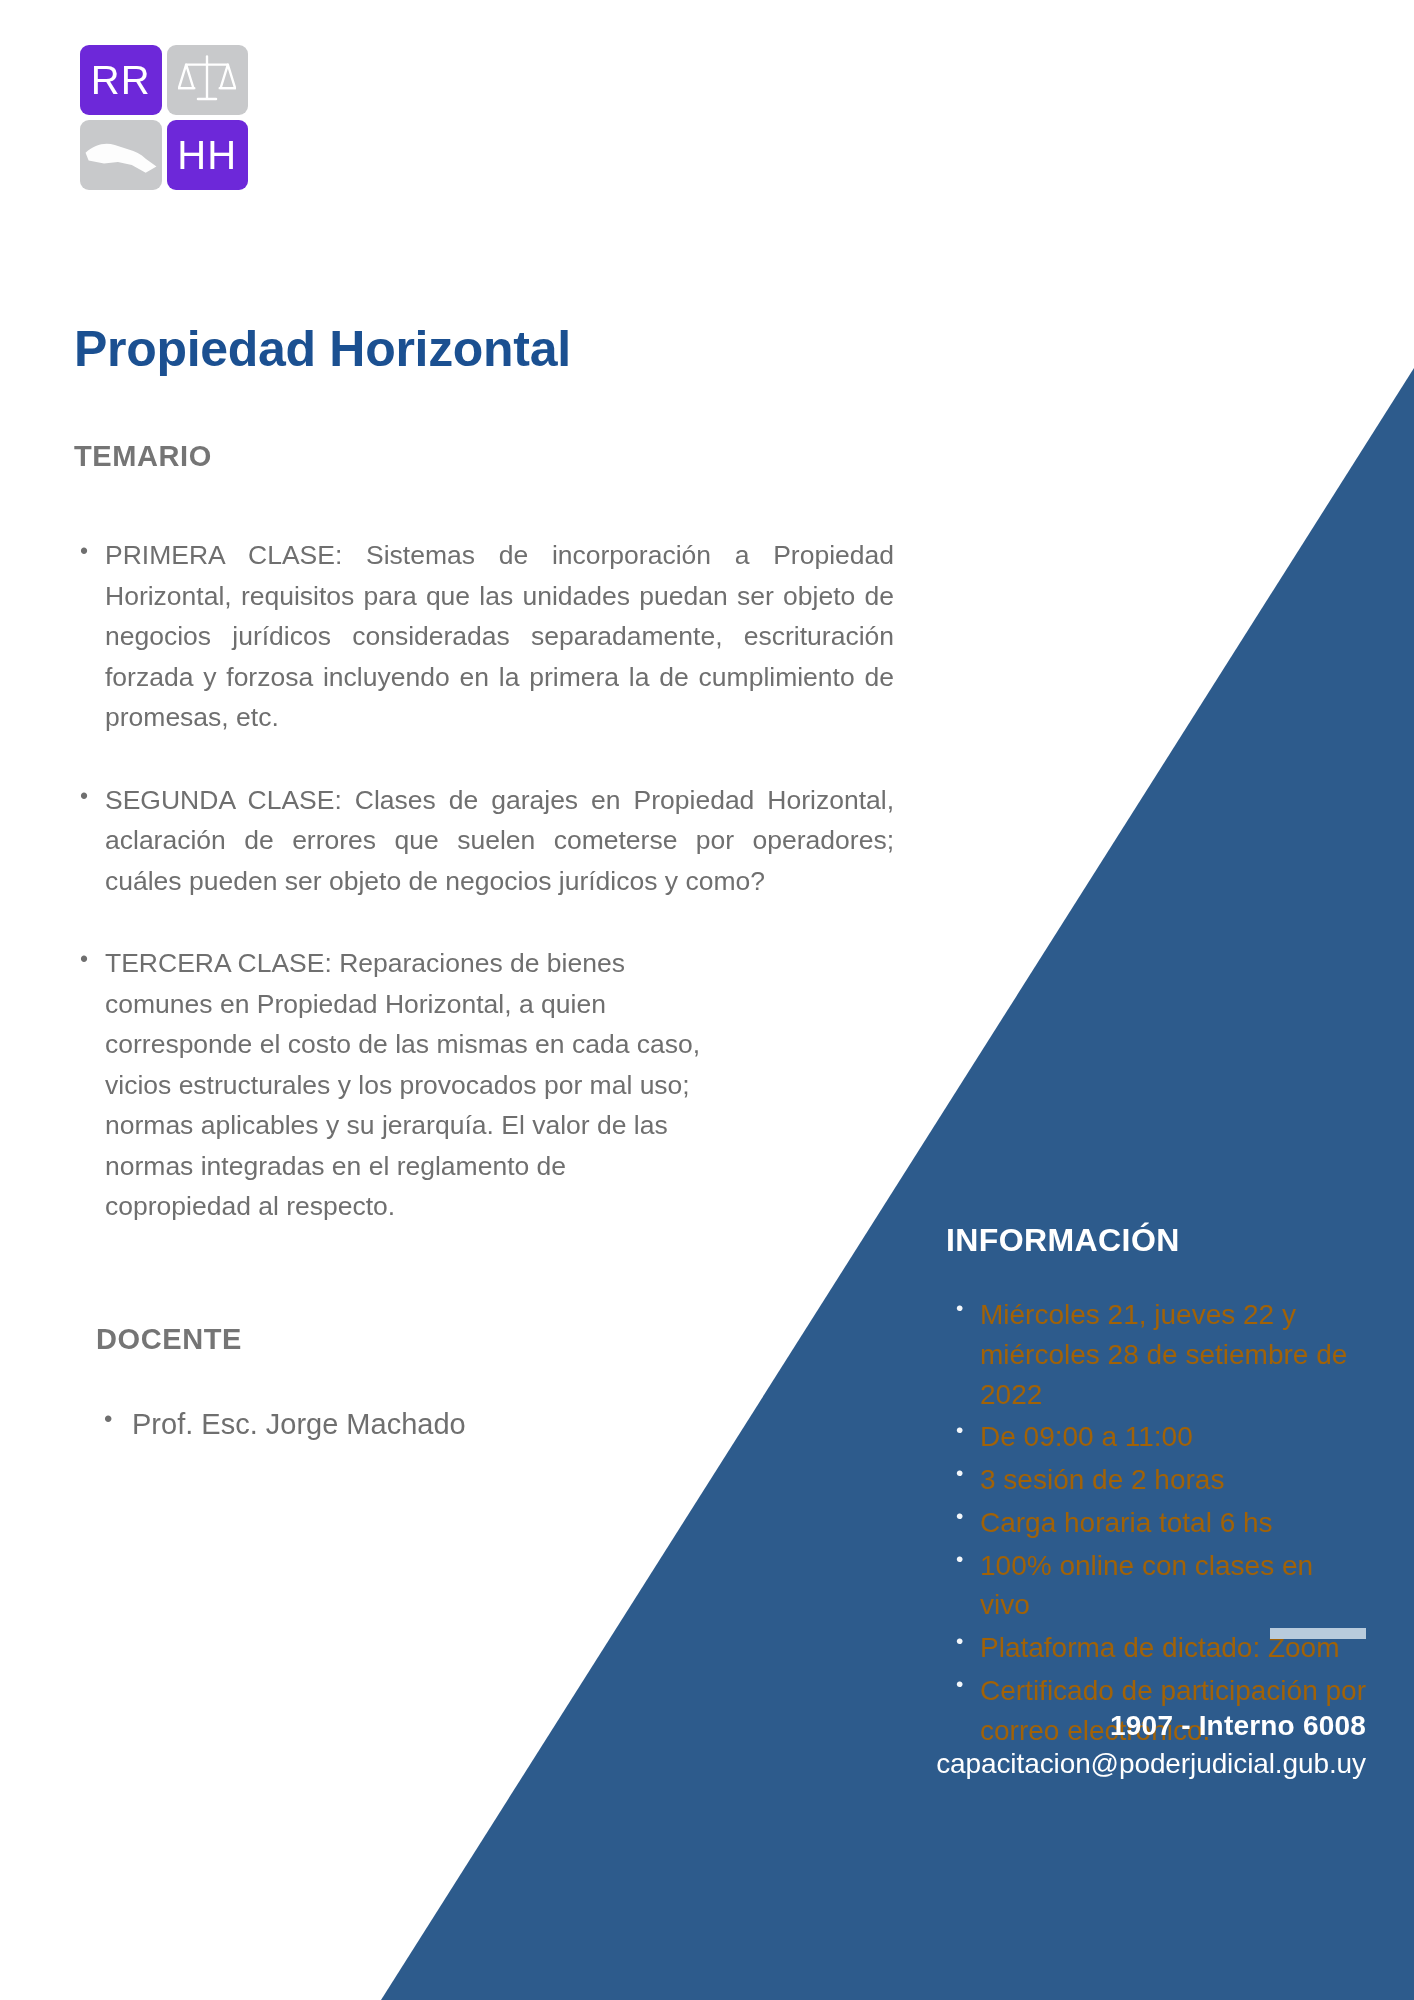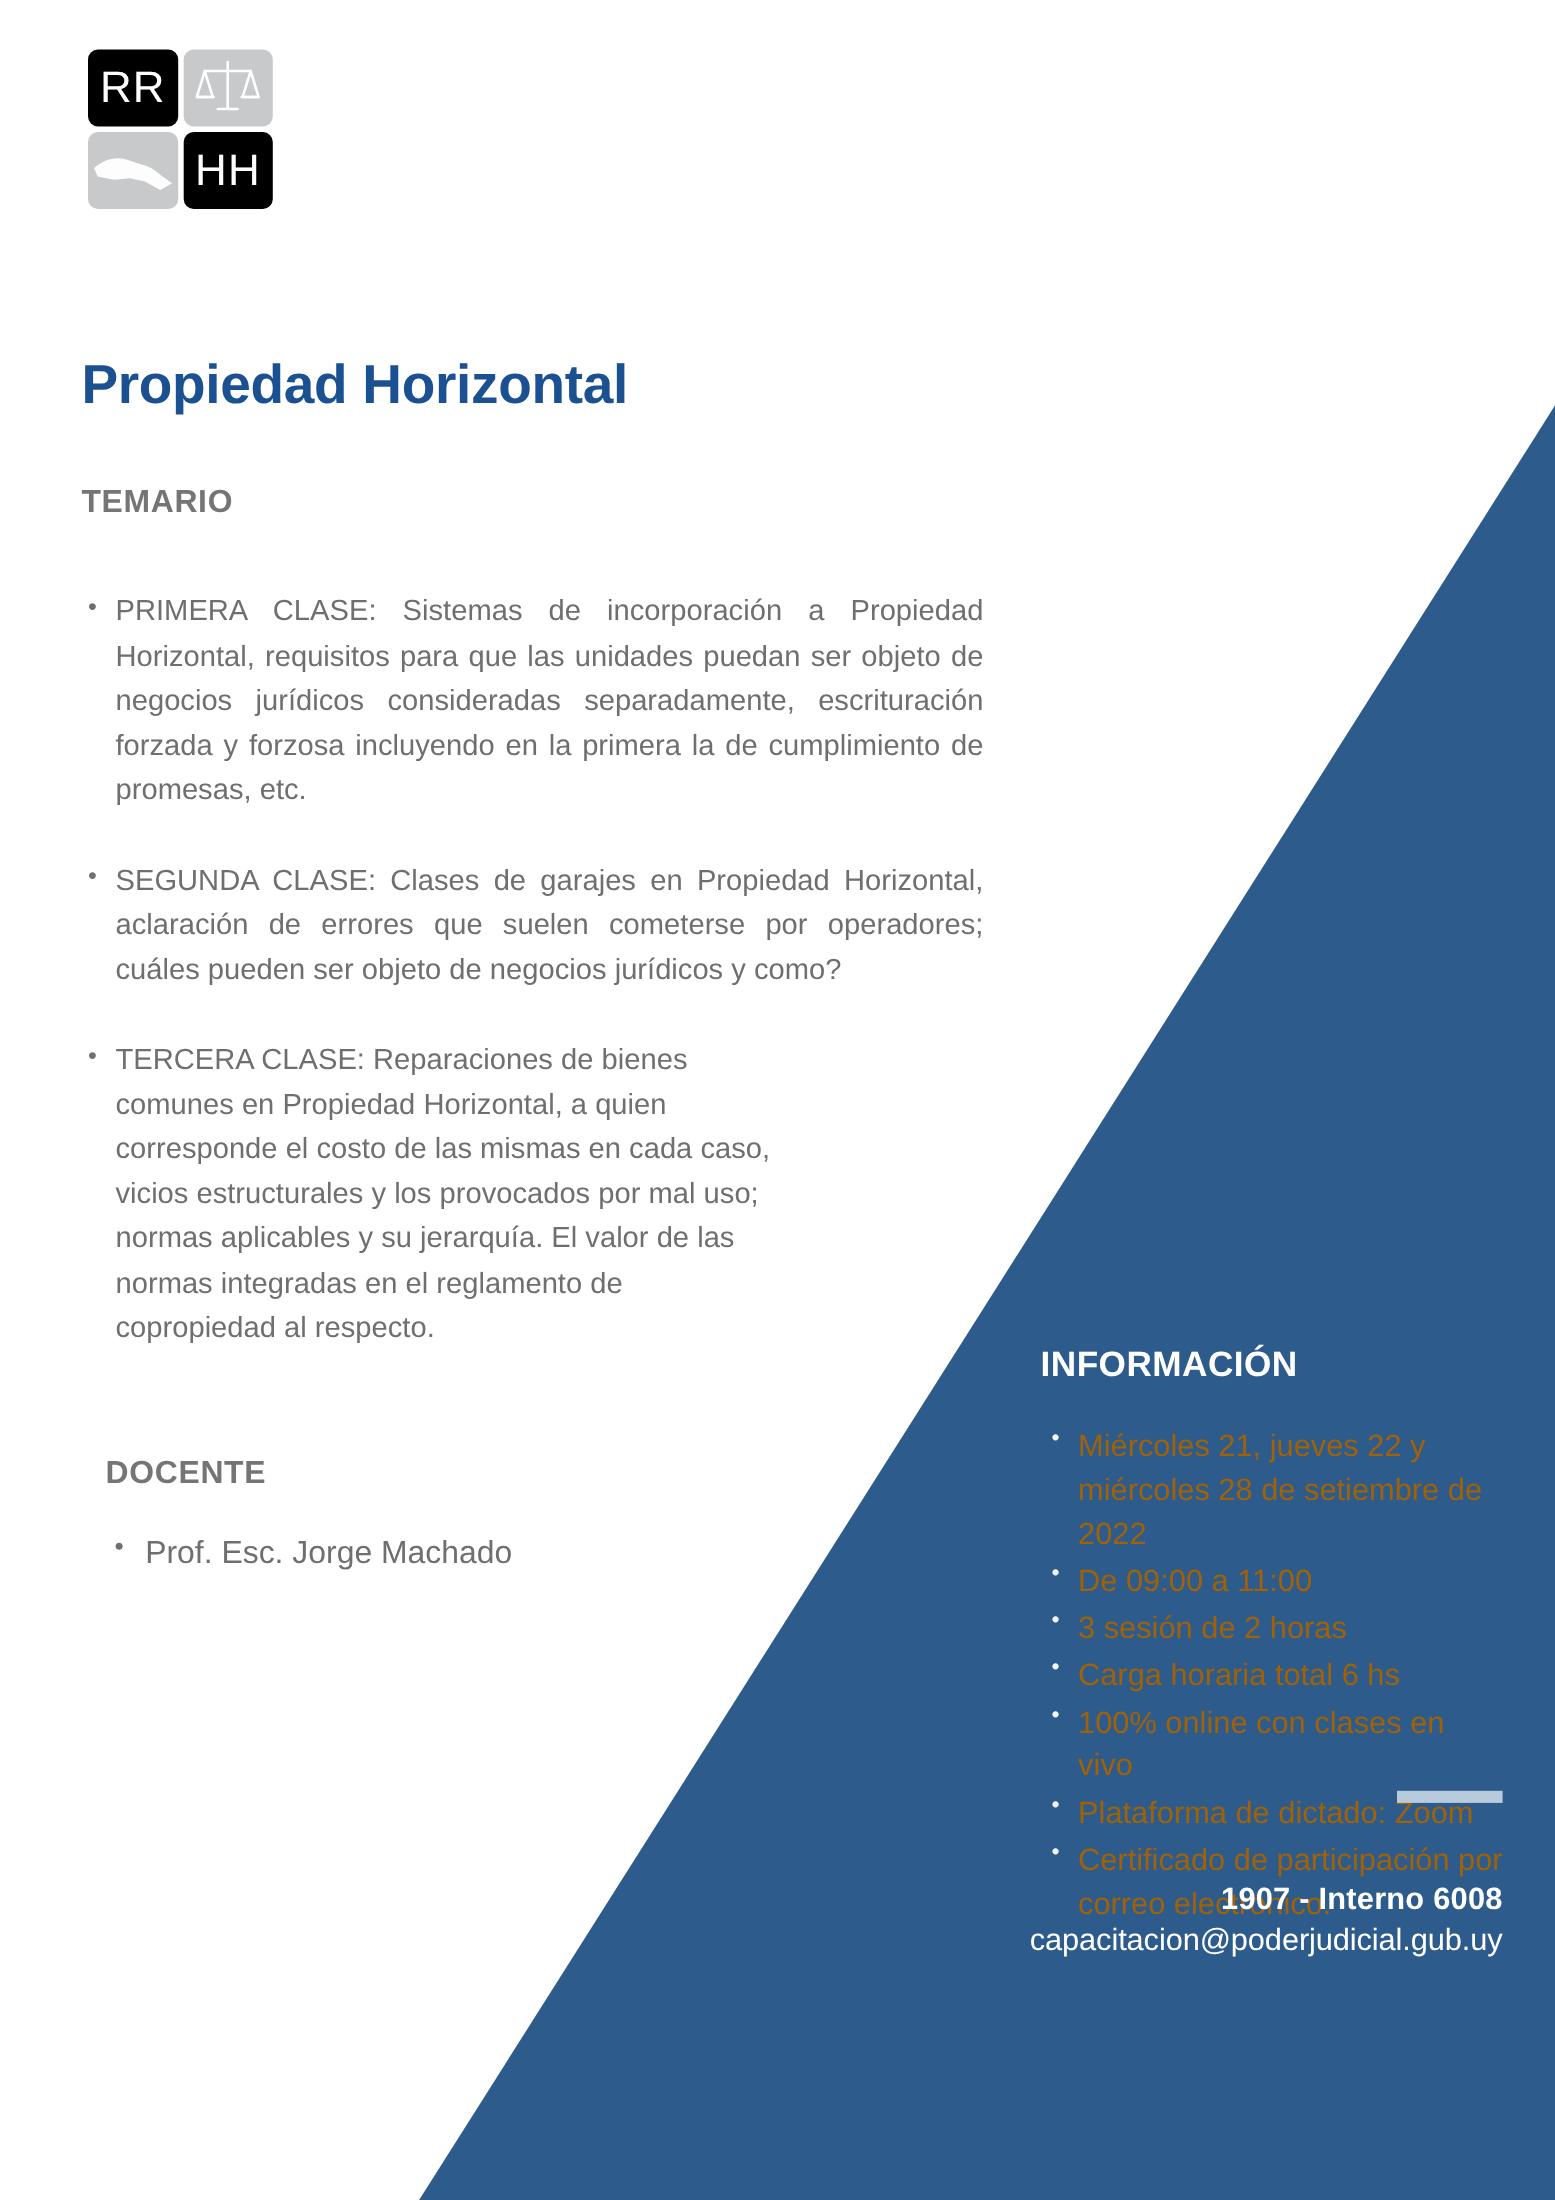--- a/index.html
+++ b/index.html
@@ -21,21 +21,21 @@
 
   
   #header { position:absolute; left:80px; top:45px; z-index:3;
             display:flex; align-items:flex-start; }
 
   #logo-mark { width:168px; height:145px;
                display:grid; grid-template-columns:1fr 1fr;
                grid-template-rows:1fr 1fr; gap:5px; flex:0 0 auto; }
   .logo-cell { border-radius:9px; display:flex; align-items:center;
                justify-content:center; overflow:hidden; }
-  .logo-dark  { background:#000000; }
+  .logo-dark  { background:#6d28d9; }
   .logo-light { background:#c8c9cb; }
   .logo-cell .tag { color:#ffffff; font-size:40px; font-weight:400;
                     letter-spacing:1px; line-height:1;
                     font-family:"Liberation Sans", sans-serif; }
 
   #wordmark-wrap { margin-left:26px; padding-top:6px; }
   #wordmark { font-family:"Liberation Serif", serif; font-size:108px;
               line-height:0.95; color:#1e4e9c; letter-spacing:-1px; }
   #poder-bar { background:#8e8f92; margin-top:6px; margin-left:112px;
                width:310px; height:35px; display:flex;
@@ -57,21 +57,21 @@
                      color:#6f6f6f; font-size:26.5px; line-height:1.53;
                      text-align:justify; margin-bottom:42px; }
   #temario-list li:last-child { margin-bottom:0; }
   #temario-list li::before { content:"•"; position:absolute; left:6px;
                              top:-1px; font-size:23px; color:#6f6f6f; }
   #temario-list li.narrow { width:640px; text-align:left; }
 
   #docente-block { margin-top:96px; margin-left:22px; }
   #docente-head { color:#757575; font-size:29px; font-weight:bold;
                   letter-spacing:0.6px; }
-  #docente-list { list-style:none; margin-top:36px; }
+  #docente-list { list-style:none; margin-top:48px; }
   #docente-list li { position:relative; padding-left:36px;
                      color:#6f6f6f; font-size:29px; line-height:1.4; }
   #docente-list li::before { content:"•"; position:absolute; left:8px;
                              top:-2px; font-size:24px; }
 
   
   #info-col { position:absolute; right:48px; top:1222px; width:420px;
               z-index:3; }
   #info-head { color:#ffffff; font-size:32px; font-weight:bold;
                letter-spacing:0.4px; }

